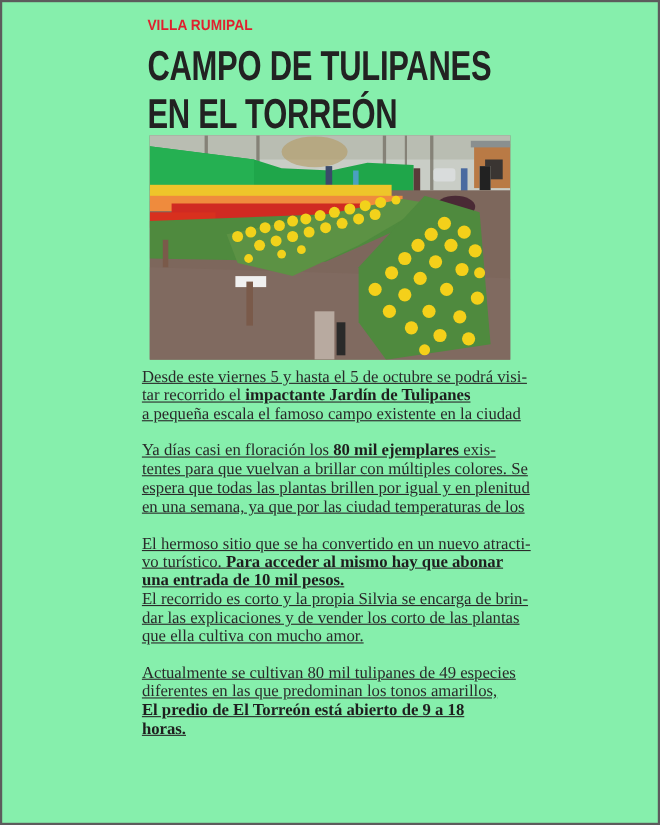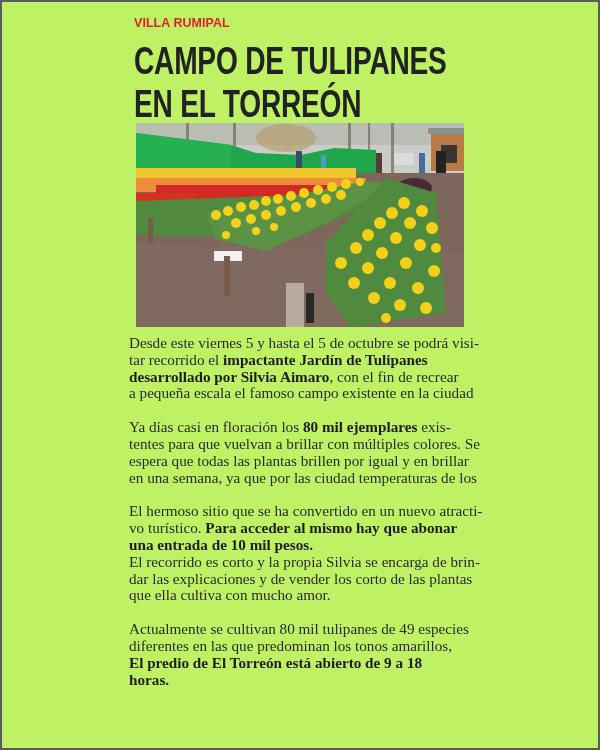--- a/index.html
+++ b/index.html
@@ -2,21 +2,21 @@
 <html><head>
 <meta charset="utf-8">
 <style>
   html, body { margin: 0; padding: 0; background: #ffffff; }
   body { width: 600px; height: 750px; overflow: hidden; }
   .page {
     position: relative;
     width: 600px; height: 750px;
     box-sizing: border-box;
     border: 2px solid #5c5c5c;
-    background: #bef264;
+    background: #86efac;
   }
   .kicker {
     position: absolute; left: 132px; top: 13px;
     font-family: "Liberation Sans", sans-serif;
     font-weight: bold; font-size: 13.5px;
     color: #e0202e; letter-spacing: 0.1px;
     transform: scaleX(0.92); transform-origin: left top;
   }
   .headline {
     position: absolute; left: 132px; top: 38px;
@@ -34,21 +34,21 @@
     background: #8a7a70;
   }
   .photo svg { display: block; }
   .body {
     position: absolute; left: 127px; top: 333px;
     width: 345px;
     font-family: "Liberation Serif", serif;
     font-size: 15.2px; line-height: 16.8px;
     color: #2a2a2a;
   }
-  .para { margin: 0 0 17px 0; }
+  .para { margin: 0 0 17px 0; text-decoration: underline; }
   .line { display: block; white-space: nowrap; }
   .b { font-weight: bold; color: #1e1e1e; }
 </style>
 </head>
 <body>
 
 <div class="page">
   <div class="kicker">VILLA RUMIPAL</div>
 
   <h1 class="headline" style="margin:0;">
@@ -159,27 +159,26 @@
       <rect x="150" y="160" width="18" height="44" fill="#b8aaa0"></rect>
       <rect x="170" y="170" width="8" height="30" fill="#2a2a2a"></rect>
       <rect x="12" y="95" width="5" height="25" fill="#7a5a4a"></rect>
     </svg>
   </div>
 
   <div class="body" id="article-body">
       <p class="para">
         <span class="line"><span>Desde este viernes 5 y hasta el 5 de octubre se podrá visi-</span></span>
         <span class="line"><span>tar recorrido el </span><span class="b">impactante Jardín de Tulipanes</span></span>
-        <span class="line"><span class="b">desarrollado por Silvia Aimaro</span><span>, con el fin de recrear</span></span>
         <span class="line"><span>a pequeña escala el famoso campo existente en la ciudad</span></span>
       </p>
       <p class="para">
         <span class="line"><span>Ya días casi en floración los </span><span class="b">80 mil ejemplares</span><span> exis-</span></span>
         <span class="line"><span>tentes para que vuelvan a brillar con múltiples colores. Se</span></span>
-        <span class="line"><span>espera que todas las plantas brillen por igual y en brillar</span></span>
+        <span class="line"><span>espera que todas las plantas brillen por igual y en plenitud</span></span>
         <span class="line"><span>en una semana, ya que por las ciudad temperaturas de los</span></span>
       </p>
       <p class="para">
         <span class="line"><span>El hermoso sitio que se ha convertido en un nuevo atracti-</span></span>
         <span class="line"><span>vo turístico. </span><span class="b">Para acceder al mismo hay que abonar</span></span>
         <span class="line"><span class="b">una entrada de 10 mil pesos.</span></span>
         <span class="line"><span>El recorrido es corto y la propia Silvia se encarga de brin-</span></span>
         <span class="line"><span>dar las explicaciones y de vender los corto de las plantas</span></span>
         <span class="line"><span>que ella cultiva con mucho amor.</span></span>
       </p>

